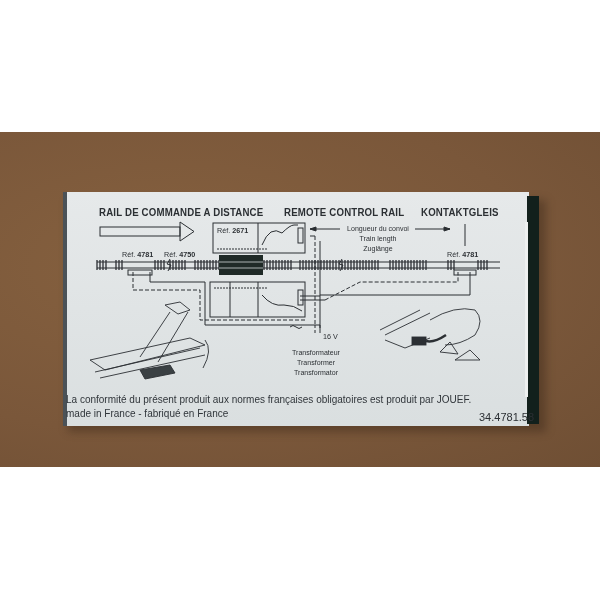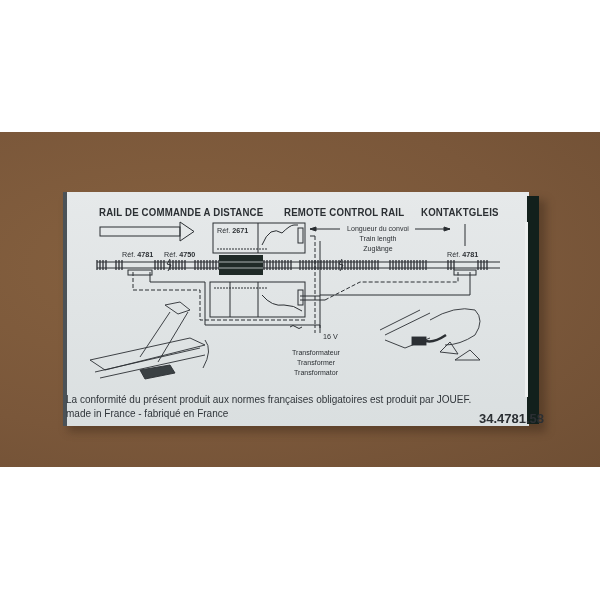--- a/index.html
+++ b/index.html
@@ -11,21 +11,21 @@
        background-image:linear-gradient(180deg,#e6e9ea 0%,#dadfe0 100%);}
   .edge-left{position:absolute;left:63px;top:192px;width:4px;height:234px;background:#4b5257;}
   .edge-right{position:absolute;left:527px;top:196px;width:12px;height:228px;background:#12201c;}
   .edge-right-hl{position:absolute;left:525px;top:222px;width:3px;height:175px;background:#eef0f0;}
   .t{position:absolute;color:#2b2f33;white-space:nowrap;}
   .hdr{font-weight:bold;font-size:10.5px;letter-spacing:0.2px;transform:scaleX(0.92);transform-origin:left;}
   .ref{font-size:8px;transform:scaleX(0.9);transform-origin:left;}
   .ref b{font-weight:bold;}
   .small{font-size:8px;text-align:center;transform:scaleX(0.88);}
   .foot{font-size:10px;color:#30353a;}
-  .code{font-size:13px;font-weight:bold;color:#2b2f33;}
+  .code{font-size:11px;font-weight:normal;color:#2b2f33;}
   svg{position:absolute;left:0;top:0;}
 </style>
 </head>
 <body>
 
 <div class="bg"></div>
 <div class="shadow"></div>
 <div class="box"></div>
 <div class="edge-left"></div>
 <div class="edge-right"></div>

